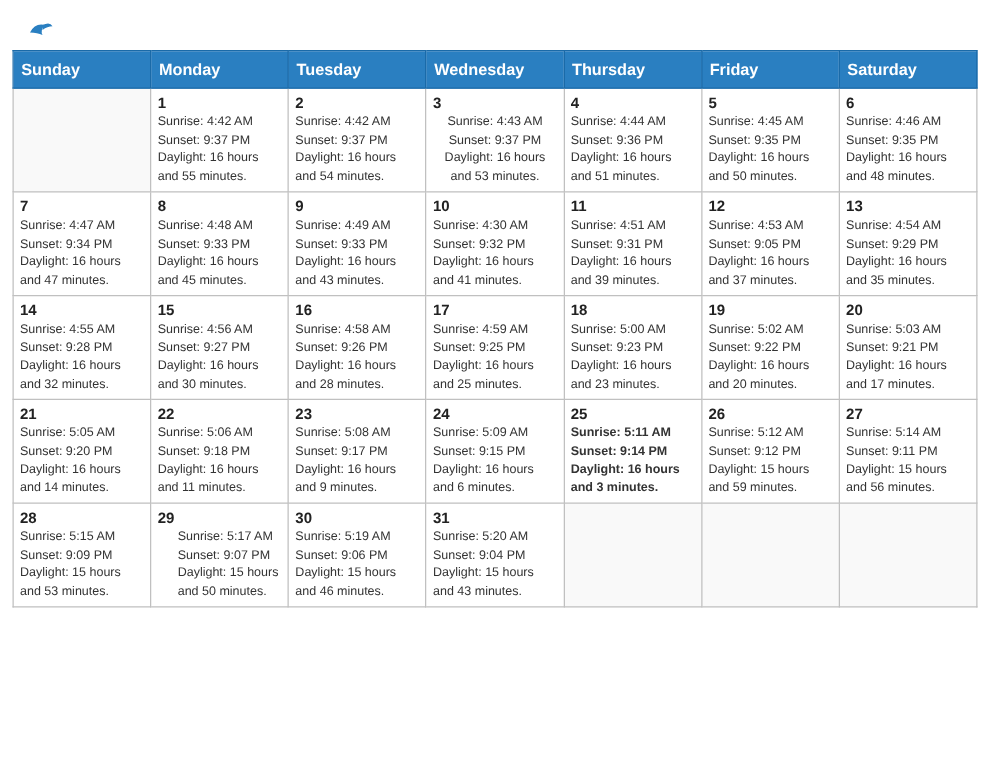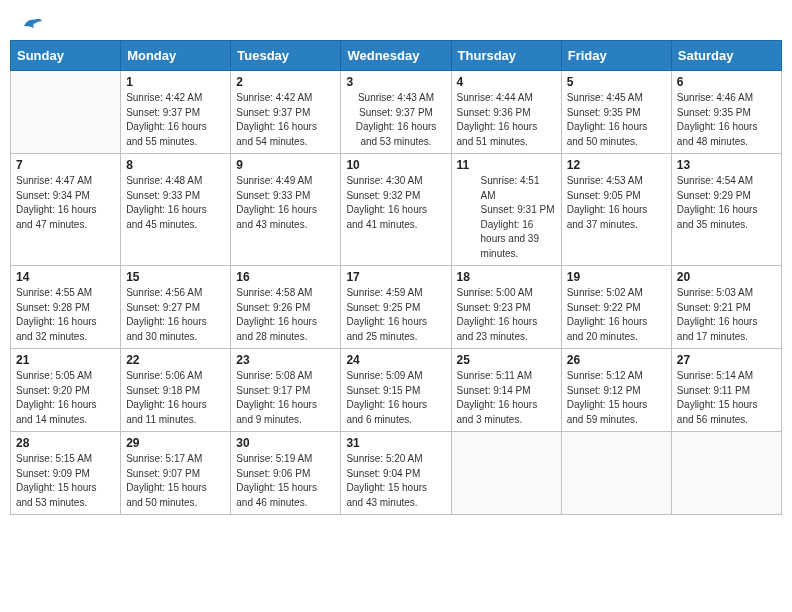--- a/index.html
+++ b/index.html
@@ -165,21 +165,21 @@
 Daylight: 16 hours and 43 minutes.</div>
         </td>
         <td>
           <span class="day-number">10</span>
           <div class="day-info" style="white-space: pre-line;">Sunrise: 4:30 AM
 Sunset: 9:32 PM
 Daylight: 16 hours and 41 minutes.</div>
         </td>
         <td>
           <span class="day-number">11</span>
-          <div class="day-info" style="white-space: pre-line; margin-left: 24px;">Sunrise: 4:51 AM
+          <div class="day-info" style="white-space: pre-line;">Sunrise: 4:51 AM
 Sunset: 9:31 PM
 Daylight: 16 hours and 39 minutes.</div>
         </td>
         <td>
           <span class="day-number">12</span>
           <div class="day-info" style="white-space: pre-line;">Sunrise: 4:53 AM
 Sunset: 9:05 PM
 Daylight: 16 hours and 37 minutes.</div>
         </td>
         <td>
@@ -253,21 +253,21 @@
 Daylight: 16 hours and 9 minutes.</div>
         </td>
         <td>
           <span class="day-number">24</span>
           <div class="day-info" style="white-space: pre-line;">Sunrise: 5:09 AM
 Sunset: 9:15 PM
 Daylight: 16 hours and 6 minutes.</div>
         </td>
         <td>
           <span class="day-number">25</span>
-          <div class="day-info" style="white-space: pre-line;">Sunrise: 5:11 AM
+          <div class="day-info" style="white-space: pre-line; font-weight: bold;">Sunrise: 5:11 AM
 Sunset: 9:14 PM
 Daylight: 16 hours and 3 minutes.</div>
         </td>
         <td>
           <span class="day-number">26</span>
           <div class="day-info" style="white-space: pre-line;">Sunrise: 5:12 AM
 Sunset: 9:12 PM
 Daylight: 15 hours and 59 minutes.</div>
         </td>
         <td>
@@ -279,21 +279,21 @@
       </tr>
       <tr>
         <td>
           <span class="day-number">28</span>
           <div class="day-info" style="white-space: pre-line;">Sunrise: 5:15 AM
 Sunset: 9:09 PM
 Daylight: 15 hours and 53 minutes.</div>
         </td>
         <td>
           <span class="day-number">29</span>
-          <div class="day-info" style="white-space: pre-line;">Sunrise: 5:17 AM
+          <div class="day-info" style="white-space: pre-line; margin-left: 16px;">Sunrise: 5:17 AM
 Sunset: 9:07 PM
 Daylight: 15 hours and 50 minutes.</div>
         </td>
         <td>
           <span class="day-number">30</span>
           <div class="day-info" style="white-space: pre-line;">Sunrise: 5:19 AM
 Sunset: 9:06 PM
 Daylight: 15 hours and 46 minutes.</div>
         </td>
         <td>

